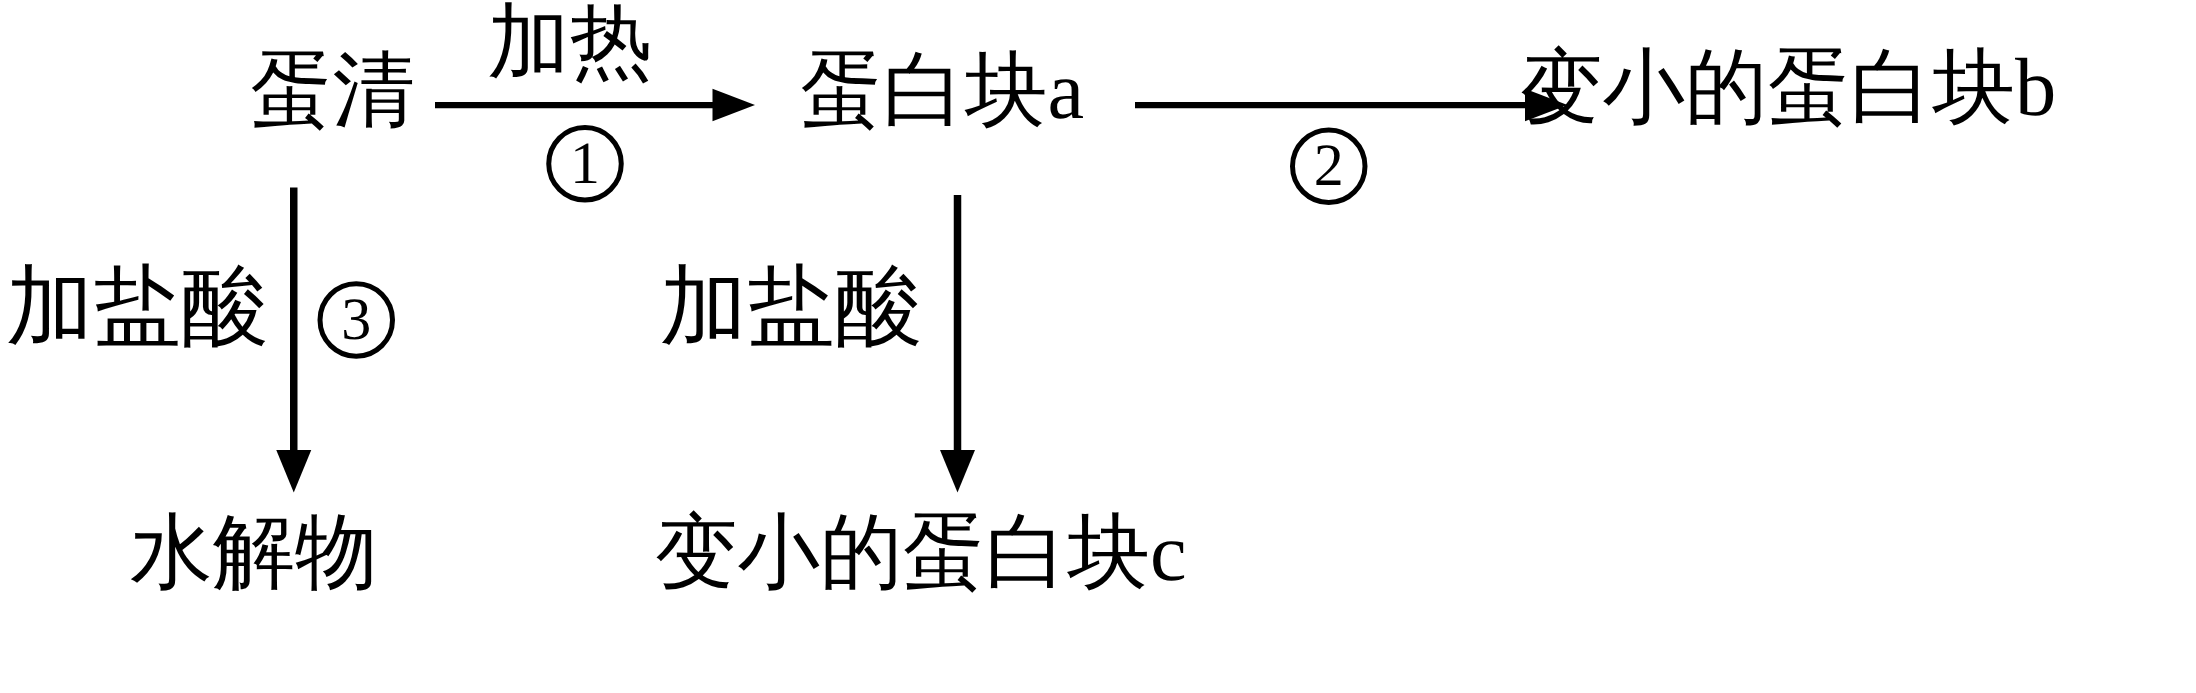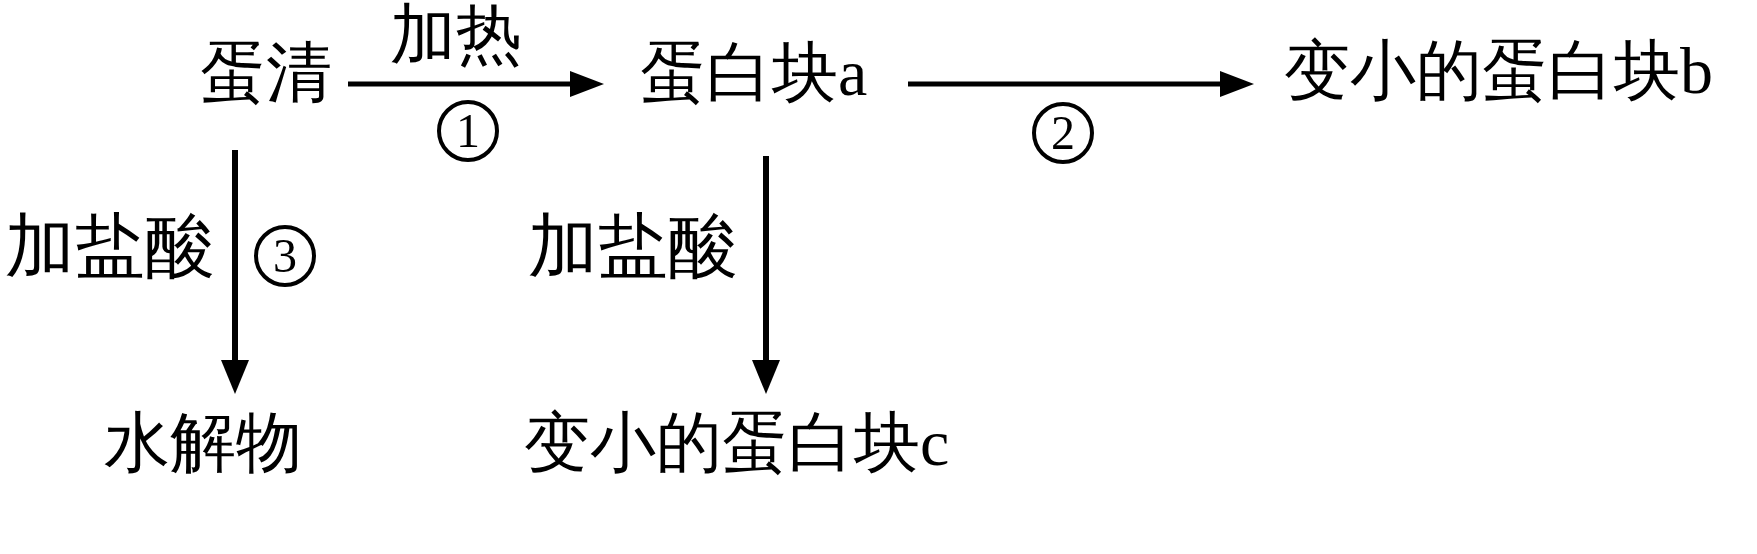--- a/index.html
+++ b/index.html
@@ -34,21 +34,21 @@
     align-items: center;
     justify-content: center;
     font-size: 48px;
     line-height: 1;
     box-sizing: border-box;
     font-family: "Liberation Serif", "DejaVu Serif", serif;
   }
   
   .node-egg-white        { left: 200px;  top: 40px;  }
   .node-protein-a        { left: 628px;  top: 40px; margin-left: 12px;  }
-  .node-smaller-b        { left: 1284px; top: 38px;  }
+  .node-smaller-b        { left: 1216px; top: 38px;  }
   .node-hydrolysate      { left: 104px;  top: 410px; }
   .node-smaller-c        { left: 524px;  top: 410px; }
   
   .label-heat            { left: 390px;  top: 2px;   }
   .label-add-protease    { left: 917px;  top: 2px;   }
   .label-hcl-left        { left: 5px;    top: 212px; font-size: 70px; }
   .label-hcl-middle      { left: 528px;  top: 212px; font-size: 70px; }
   
   .step-1 { left: 437px;  top: 100px; }
   .step-2 { left: 1032px; top: 102px; }

